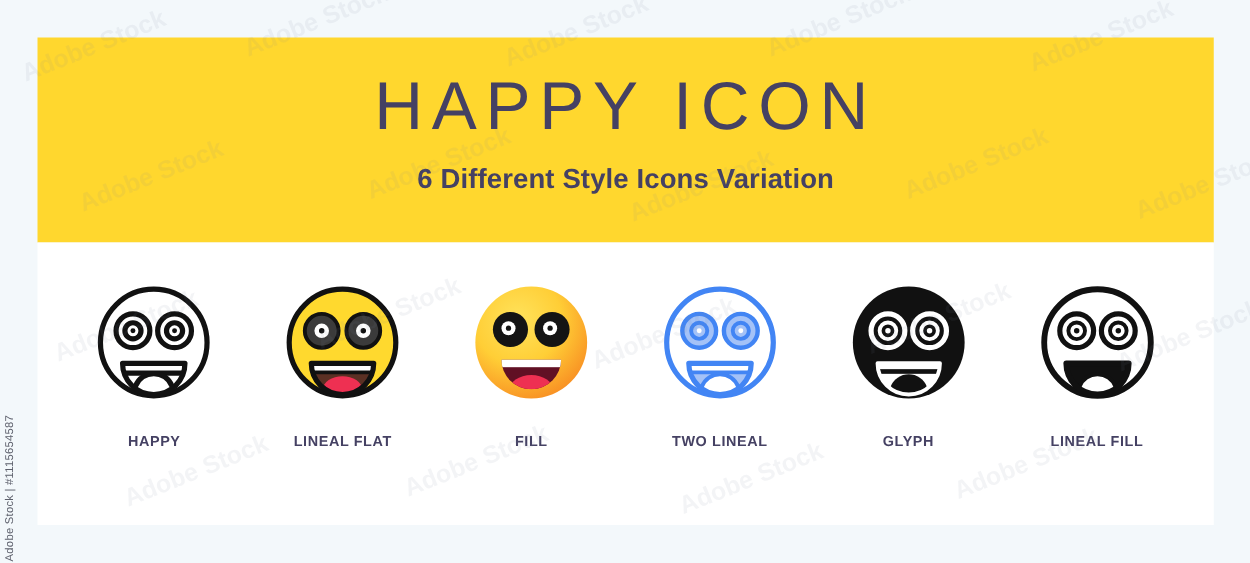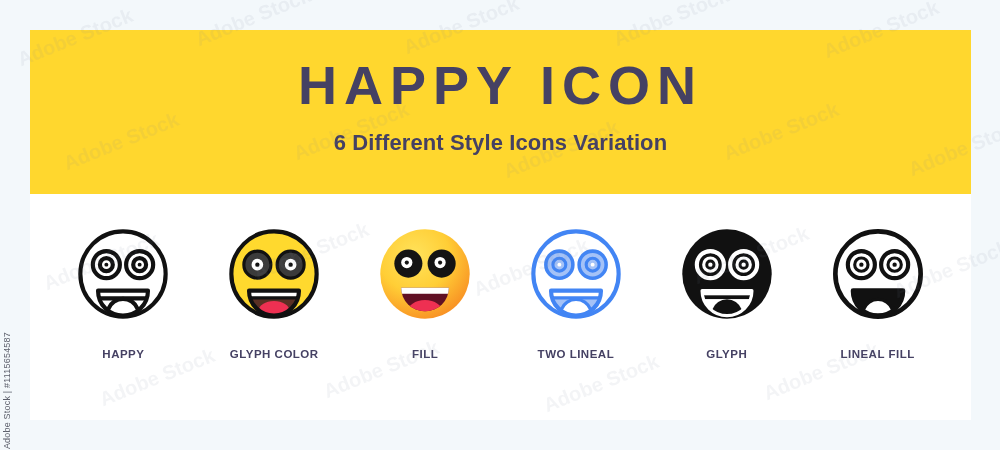--- a/index.html
+++ b/index.html
@@ -24,21 +24,21 @@
     height: 164px;
     background: #ffd72e;
     display: flex;
     flex-direction: column;
     align-items: center;
     justify-content: center;
     box-sizing: border-box;
   }
   .banner-title {
     font-size: 54px;
-    font-weight: 700;
+    font-weight: 400;
     letter-spacing: 7px;
     color: #454163;
     line-height: 1;
     margin: 0 0 8px 0;
     white-space: nowrap;
     font-family: "Liberation Sans", sans-serif;
   }
   .banner-subtitle {
     font-size: 22px;
     font-weight: 600;
@@ -163,21 +163,21 @@
         <circle cx="66" cy="41" r="2.1" fill="#111111" stroke="none"></circle>
         <g clip-path="url(#lcMouth)">
           <rect x="24" y="64" width="52" height="28" fill="#5b3024"></rect>
           <rect x="24" y="64" width="52" height="9" fill="#ffffff"></rect>
           <path d="M36 92 A15 15 0 0 1 64 92 Z" fill="#ee3052"></path>
           <ellipse cx="50" cy="86" rx="15" ry="10" fill="#ee3052"></ellipse>
         </g>
         <path d="M26 66 H74 A24 24 0 0 1 26 66 Z" fill="none" stroke="#111111" stroke-width="4" stroke-linejoin="round"></path>
         <path d="M27 73 H73" fill="none" stroke="#111111" stroke-width="3"></path>
       </svg>
-      <div class="icon-label">GLYPH COLOR</div>
+      <div class="icon-label">LINEAL FLAT</div>
     </div>
 
     <div class="icon-cell">
       <svg class="icon-art" viewBox="0 0 100 100">
         <defs>
           <radialGradient id="flatFace" cx="38%" cy="30%" r="82%">
             <stop offset="0%" stop-color="#ffe35c"></stop>
             <stop offset="48%" stop-color="#ffce36"></stop>
             <stop offset="100%" stop-color="#f7821f"></stop>
           </radialGradient>

